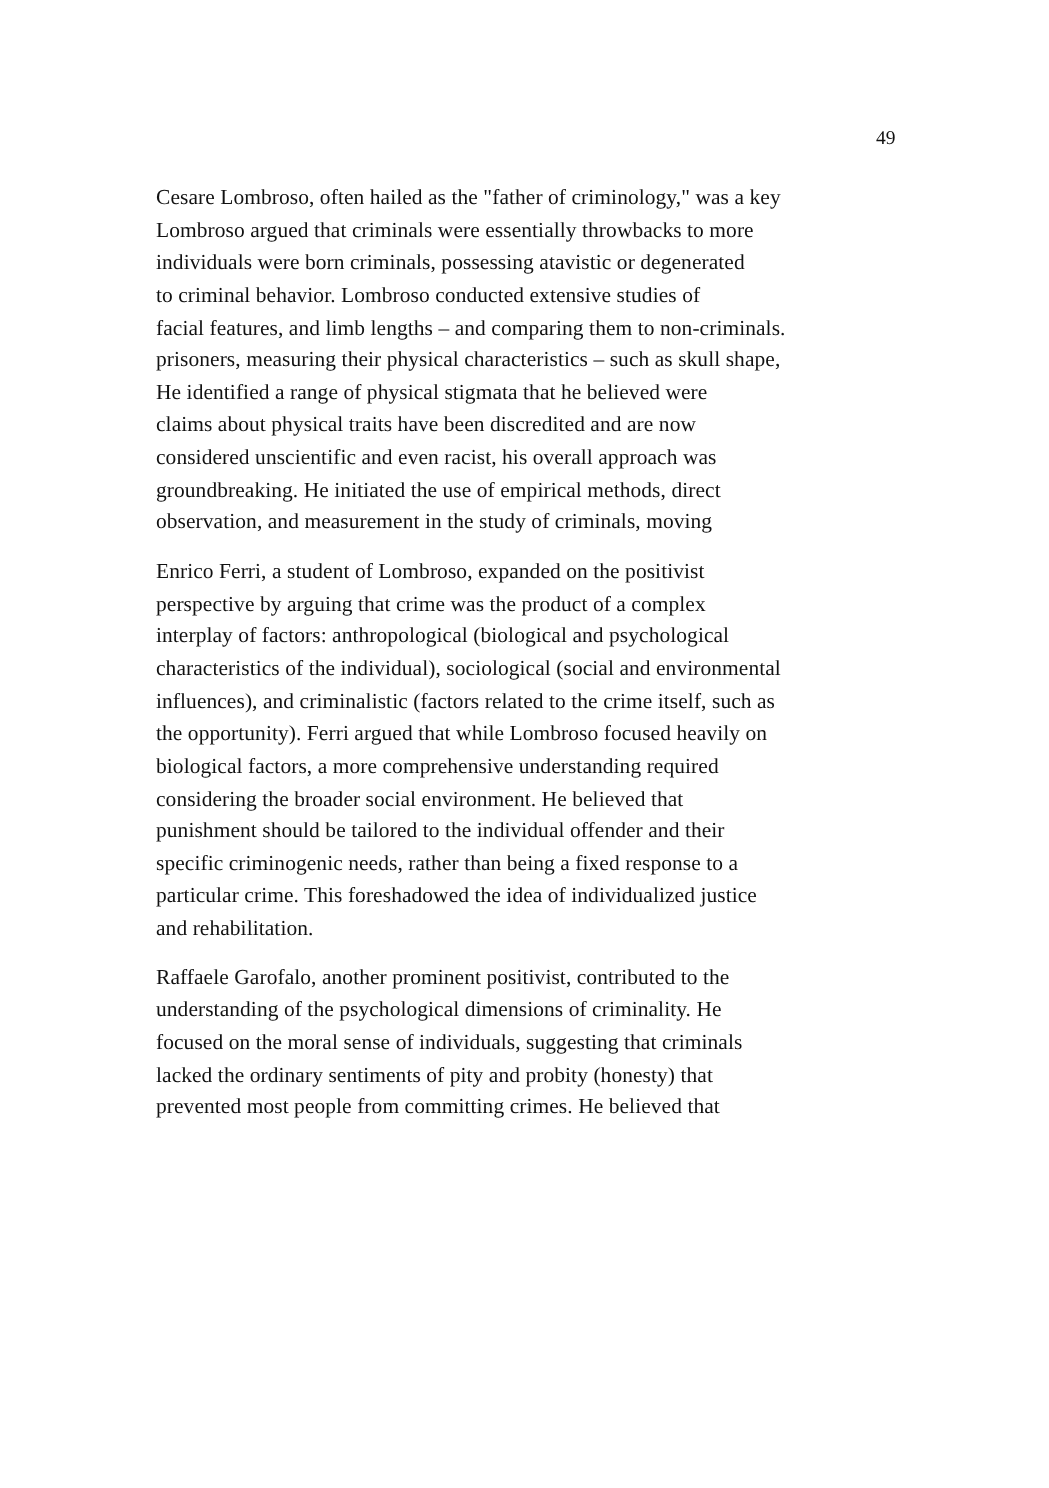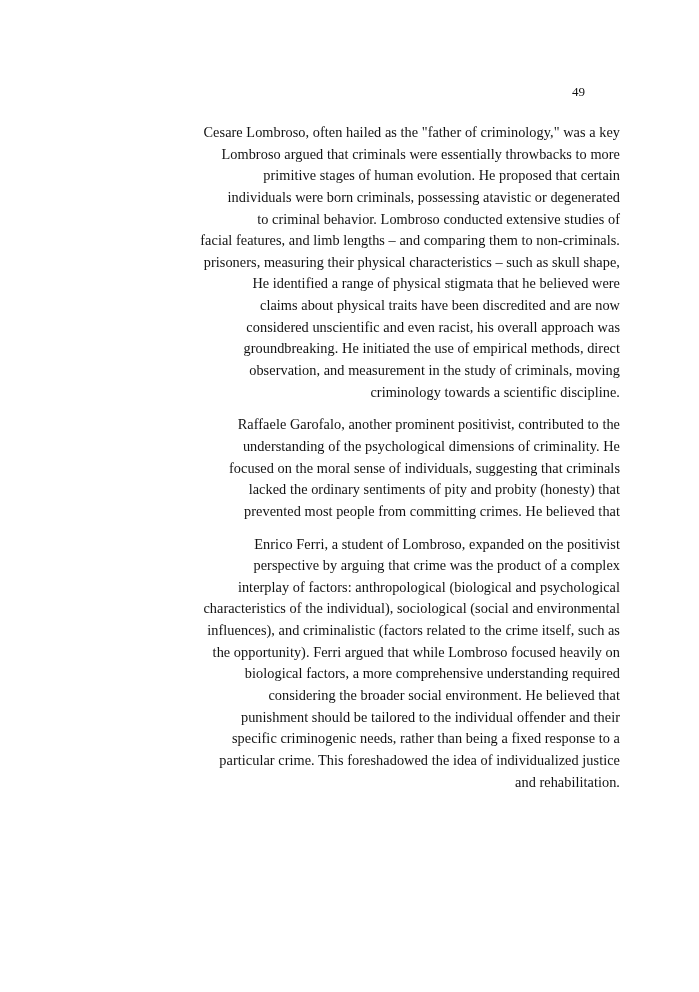--- a/index.html
+++ b/index.html
@@ -11,30 +11,29 @@
       width: 699px;
       height: 992px;
       position: relative;
       overflow: hidden;
       color: #111111;
       font-family: "DejaVu Serif", "Liberation Serif", serif;
     }
     .page-number {
       position: absolute;
       top: 84px;
-      right: 114px;
+      right: 102px;
       font-size: 13px;
       font-family: "Liberation Serif", serif;
     }
     .body-text {
       position: absolute;
-      left: 120px;
+      left: 104px;
       top: 122px;
       width: 500px;
-      text-align: right;
     }
     .para {
       margin: 0 0 11px 0;
     }
     .line {
       display: block;
       height: 21.65px;
       line-height: 21.65px;
       font-size: 14.3px;
       white-space: nowrap;
@@ -44,46 +43,44 @@
   </style>
 </head>
 <body>
 
 <div class="page-number">49</div>
 
 <div class="body-text">
   <p class="para">
     <span class="line">Cesare Lombroso, often hailed as the "father of criminology," was a key</span>
     <span class="line">Lombroso argued that criminals were essentially throwbacks to more</span>
-    <span class="line">primitive stages of human evolution. He proposed that certain</span>
     <span class="line">individuals were born criminals, possessing atavistic or degenerated</span>
     <span class="line">to criminal behavior. Lombroso conducted extensive studies of</span>
     <span class="line">facial features, and limb lengths – and comparing them to non-criminals.</span>
     <span class="line">prisoners, measuring their physical characteristics – such as skull shape,</span>
     <span class="line">He identified a range of physical stigmata that he believed were</span>
     <span class="line">claims about physical traits have been discredited and are now</span>
     <span class="line">considered unscientific and even racist, his overall approach was</span>
     <span class="line">groundbreaking. He initiated the use of empirical methods, direct</span>
     <span class="line">observation, and measurement in the study of criminals, moving</span>
-    <span class="line">criminology towards a scientific discipline.</span>
-  </p>
-  <p class="para">
-    <span class="line">Raffaele Garofalo, another prominent positivist, contributed to the</span>
-    <span class="line">understanding of the psychological dimensions of criminality. He</span>
-    <span class="line">focused on the moral sense of individuals, suggesting that criminals</span>
-    <span class="line">lacked the ordinary sentiments of pity and probity (honesty) that</span>
-    <span class="line">prevented most people from committing crimes. He believed that</span>
   </p>
   <p class="para">
     <span class="line">Enrico Ferri, a student of Lombroso, expanded on the positivist</span>
     <span class="line">perspective by arguing that crime was the product of a complex</span>
     <span class="line">interplay of factors: anthropological (biological and psychological</span>
     <span class="line">characteristics of the individual), sociological (social and environmental</span>
     <span class="line">influences), and criminalistic (factors related to the crime itself, such as</span>
     <span class="line">the opportunity). Ferri argued that while Lombroso focused heavily on</span>
     <span class="line">biological factors, a more comprehensive understanding required</span>
     <span class="line">considering the broader social environment. He believed that</span>
     <span class="line">punishment should be tailored to the individual offender and their</span>
     <span class="line">specific criminogenic needs, rather than being a fixed response to a</span>
     <span class="line">particular crime. This foreshadowed the idea of individualized justice</span>
     <span class="line">and rehabilitation.</span>
   </p>
+  <p class="para">
+    <span class="line">Raffaele Garofalo, another prominent positivist, contributed to the</span>
+    <span class="line">understanding of the psychological dimensions of criminality. He</span>
+    <span class="line">focused on the moral sense of individuals, suggesting that criminals</span>
+    <span class="line">lacked the ordinary sentiments of pity and probity (honesty) that</span>
+    <span class="line">prevented most people from committing crimes. He believed that</span>
+  </p>
 </div>
 
 </body></html>

